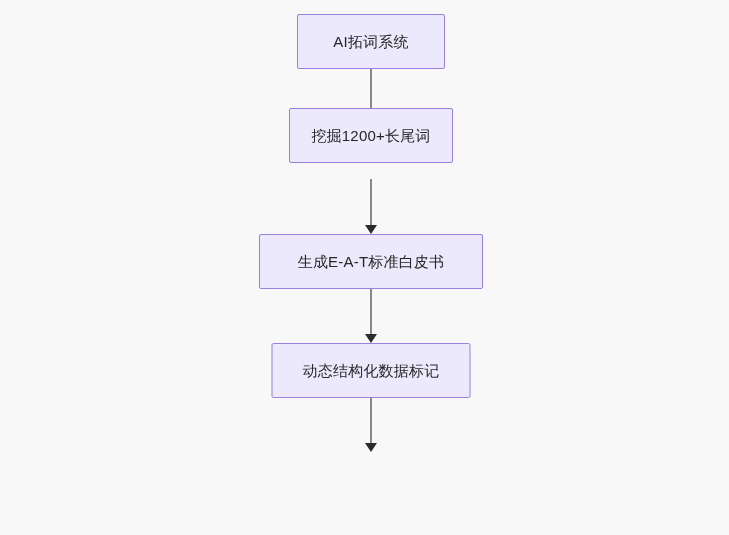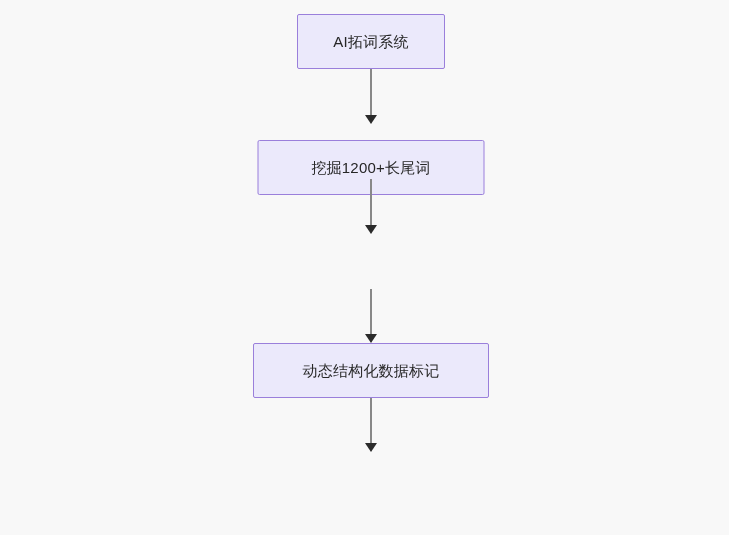--- a/index.html
+++ b/index.html
@@ -38,23 +38,23 @@
   .node-label {
     font-size: 15px;
     line-height: 1;
     color: #262626;
     letter-spacing: 0.2px;
     white-space: nowrap;
     text-align: center;
   }
 
   .node-1 { top: 14px;  width: 148px; }
-  .node-2 { top: 140px; width: 227px; align-items: center; }
+  .node-2 { top: 108px; width: 164px; align-items: center; }
   .node-3 { top: 234px; width: 224px; }
-  .node-4 { top: 343px; width: 236px; }
+  .node-4 { top: 343px; width: 199px; }
   .node-5 { top: 452px; width: 238px; }
 
   
   .connector {
     position: absolute;
     left: 371px;
     transform: translateX(-50%);
     width: 12px;
   }
   .connector .line {
@@ -102,20 +102,23 @@
 
   <div class="node node-2">
     <span class="node-label">挖掘1200+长尾词</span>
   </div>
 
   <div class="connector conn-2">
     <div class="line"></div>
     <div class="arrowhead"></div>
   </div>
 
+  <div class="node node-3">
+    <span class="node-label">生成E-A-T标准白皮书</span>
+  </div>
 
   <div class="connector conn-3">
     <div class="line"></div>
     <div class="arrowhead"></div>
   </div>
 
   <div class="node node-4">
     <span class="node-label">动态结构化数据标记</span>
   </div>
 

